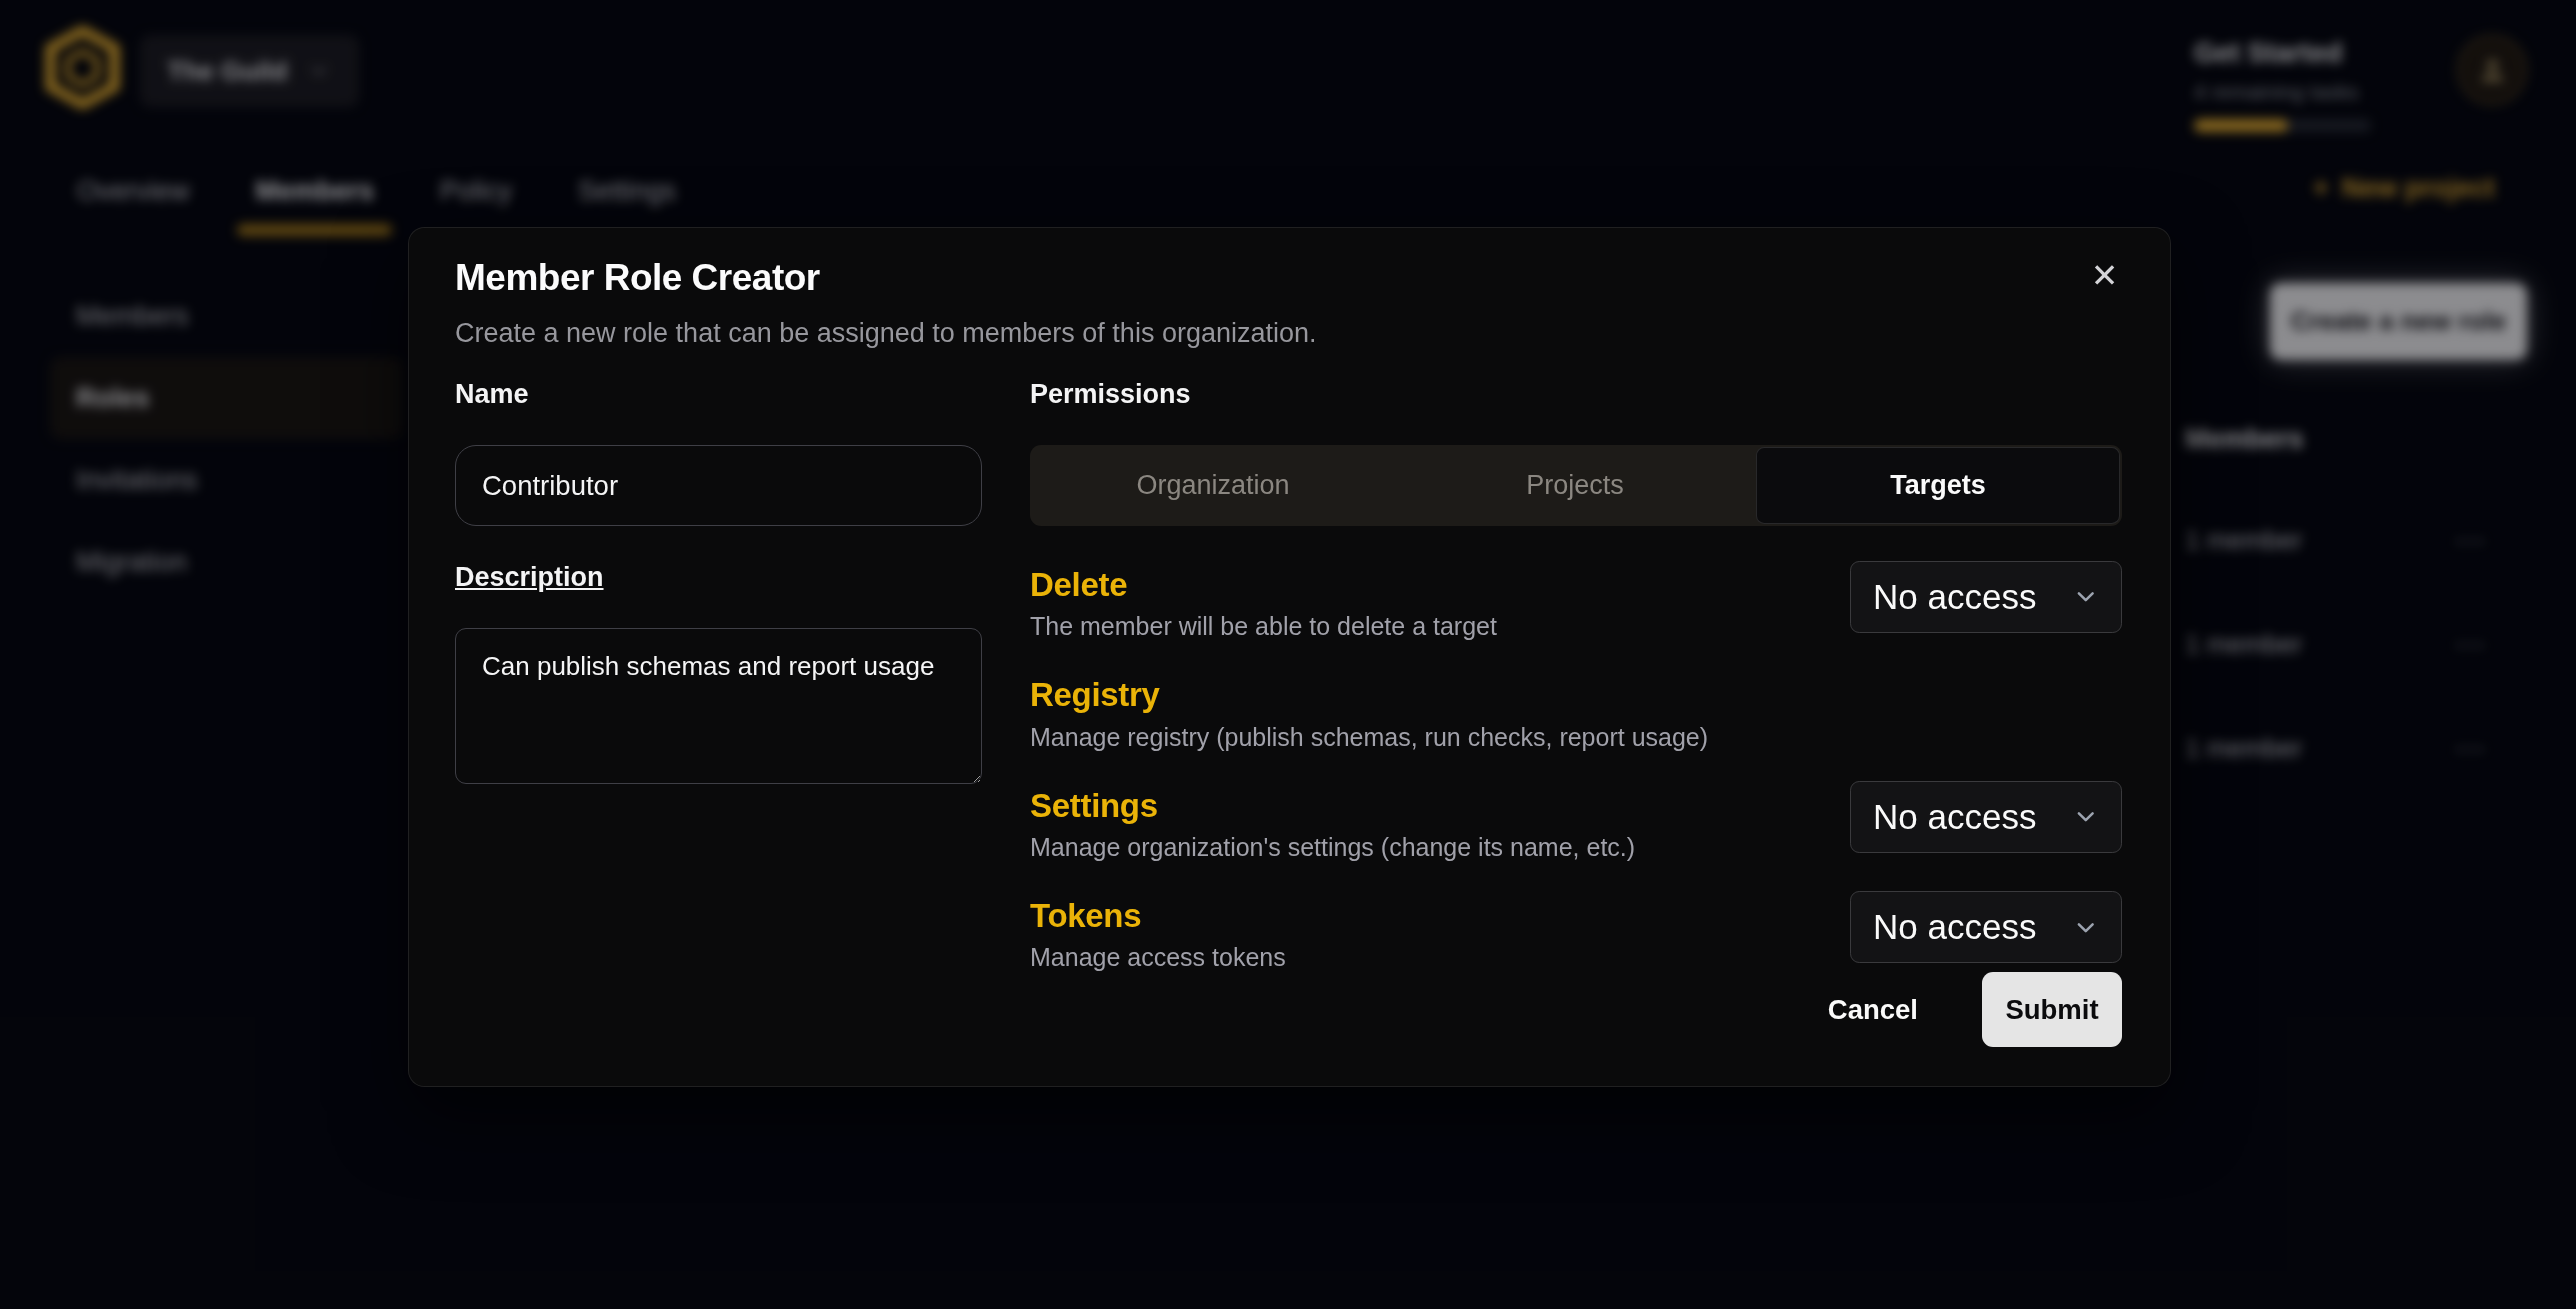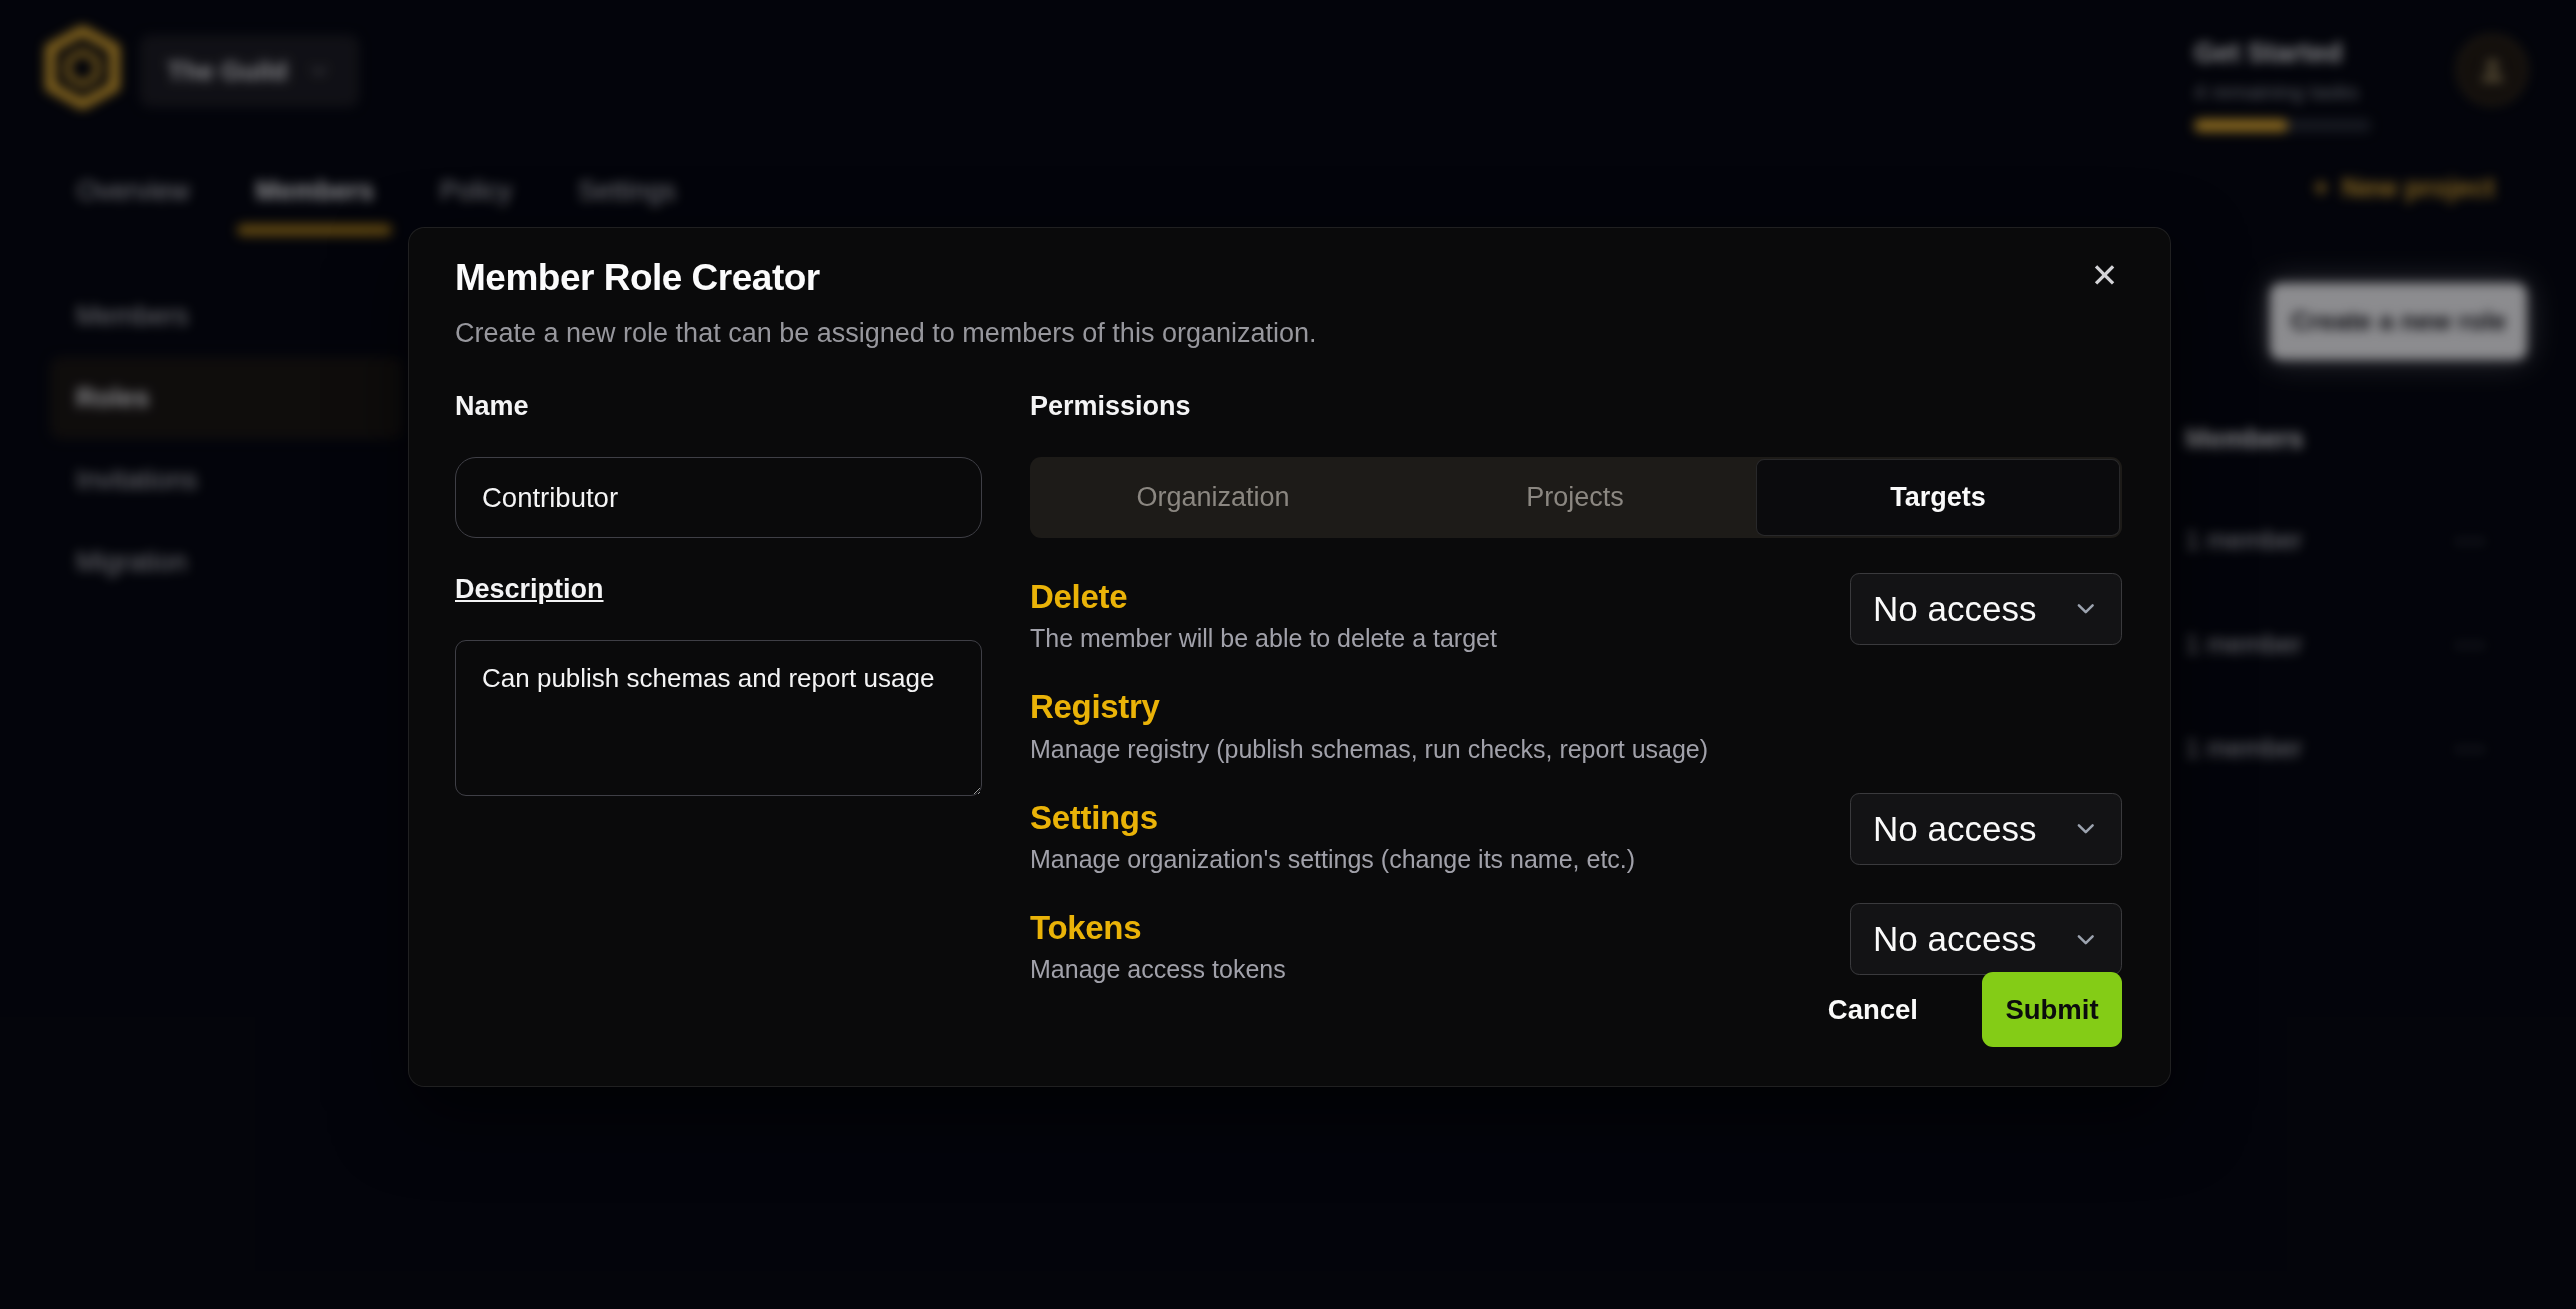--- a/index.html
+++ b/index.html
@@ -89,21 +89,21 @@
     position: absolute; right: 40px; top: 22px; width: 51px; height: 51px;
     display: flex; align-items: center; justify-content: center;
     font-size: 33px; color: #d4d4d8; cursor: pointer; background: none; border: none;
     font-family: "Liberation Sans", sans-serif;
   }
 
   .modal-body { position: absolute; left: 46px; right: 48px; top: 151px; display: flex; gap: 48px; }
   .col-left { width: 527px; flex: none; }
   .col-right { flex: 1; }
 
-  .field-label { font-size: 27px; font-weight: 700; color: #f4f4f5; margin-top: 12px; }
+  .field-label { font-size: 27px; font-weight: 700; color: #f4f4f5; }
   .text-input {
     margin-top: 35px; width: 100%; height: 81px;
     background: transparent; border: 0.9px solid #3f3f46; border-radius: 21px;
     color: #f4f4f5; font-size: 27.5px; padding: 0 26px;
     font-family: "Liberation Sans", sans-serif; outline: none;
   }
   .desc-label { margin-top: 36px; text-decoration: underline; }
   .text-area {
     margin-top: 35px; width: 100%; height: 156px; resize: both;
     background: transparent; border: 0.9px solid #3f3f46; border-radius: 11px;
@@ -139,21 +139,21 @@
 
   .modal-actions {
     position: absolute; right: 48px; bottom: 39px;
     display: flex; align-items: center; gap: 64px;
   }
   .btn-cancel {
     background: none; border: none; color: #fafafa; font-size: 27.5px; font-weight: 600;
     font-family: "Liberation Sans", sans-serif; cursor: pointer;
   }
   .btn-submit {
-    width: 140px; height: 75px; background: #84cc16; color: #0b0b0d;
+    width: 140px; height: 75px; background: #e5e5e5; color: #0b0b0d;
     border: none; border-radius: 11px; font-size: 27.5px; font-weight: 600;
     font-family: "Liberation Sans", sans-serif; cursor: pointer;
   }
 </style>
 </head>
 <body>
 
 <div class="bg-layer">
 
   <div class="logo">

